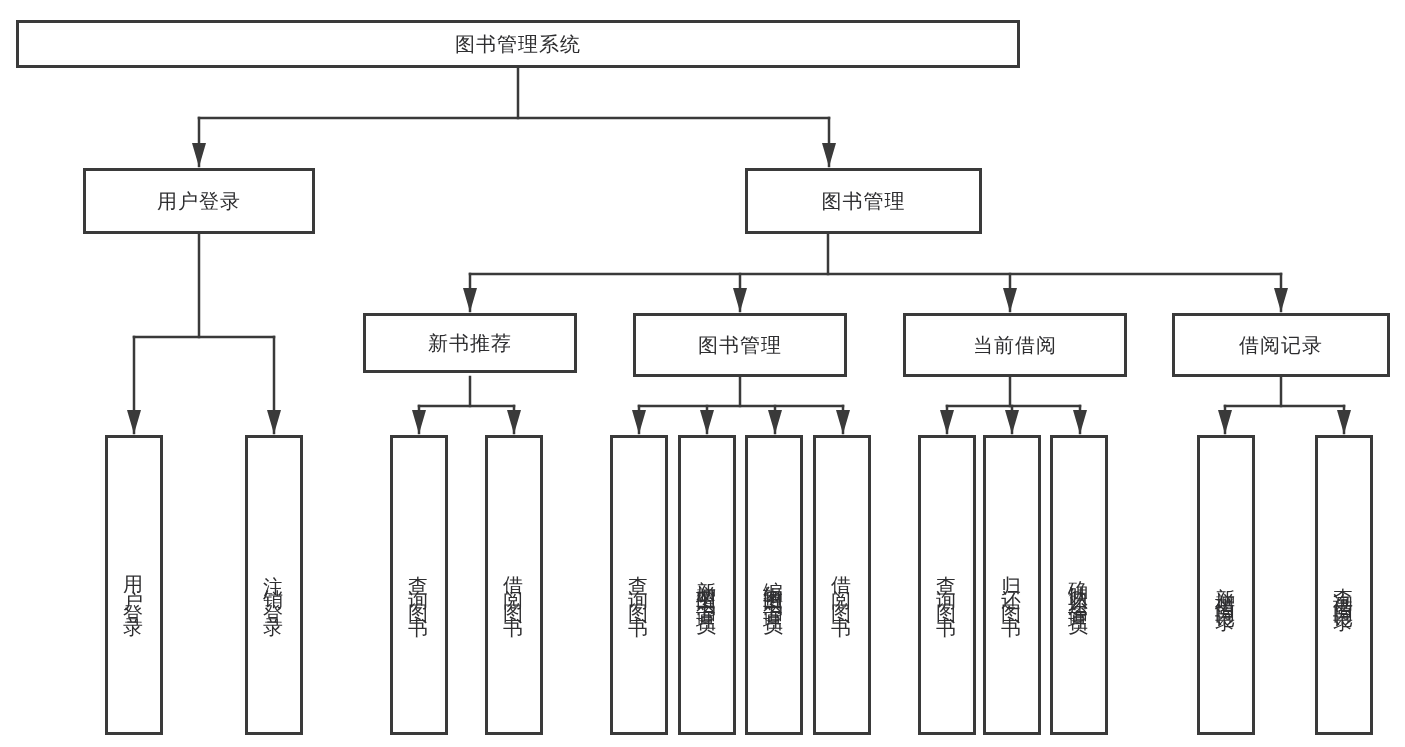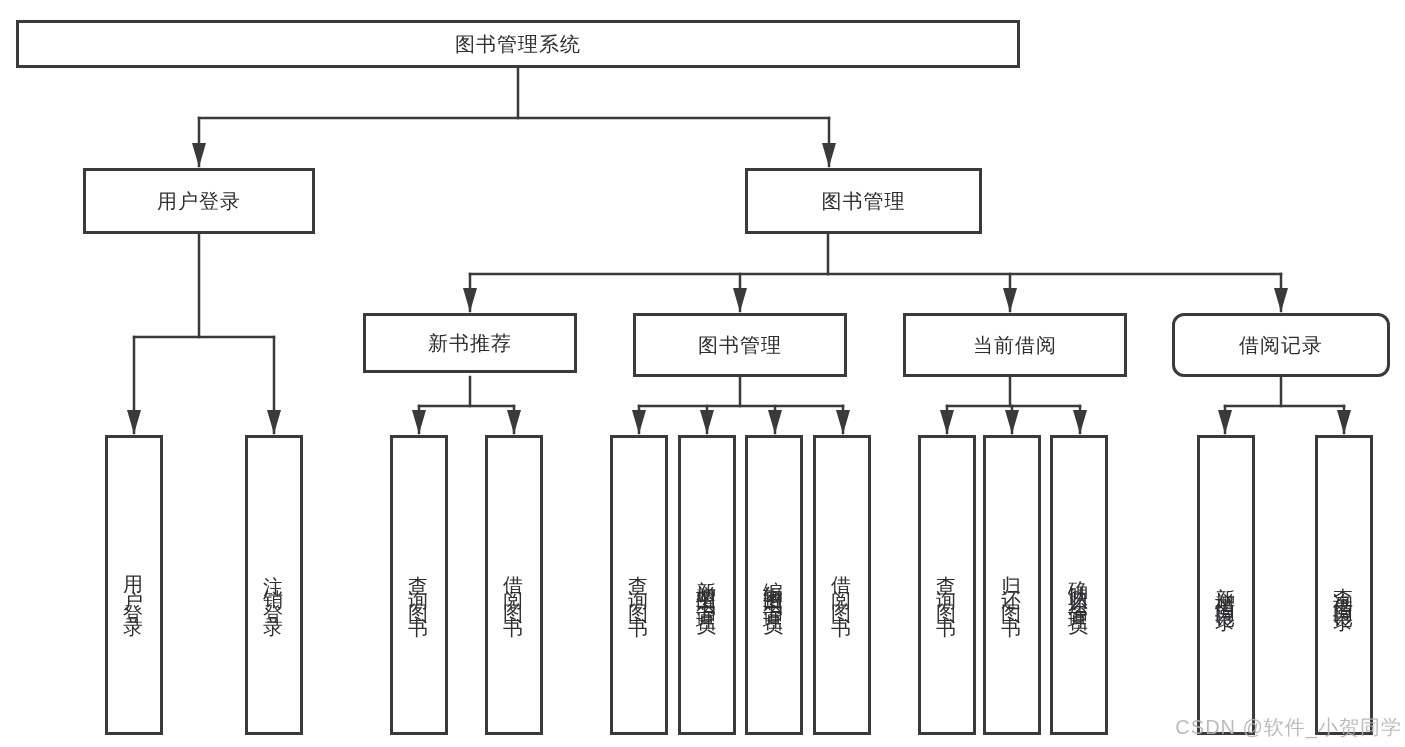--- a/index.html
+++ b/index.html
@@ -41,21 +41,21 @@
   }
   
   .n-root  { left: 16px;  top: 20px;  width: 1004px; height: 48px;  }
   
   .n-l2a   { left: 83px;  top: 168px; width: 232px;  height: 66px;  }
   .n-l2b   { left: 710px; top: 168px; width: 237px;  height: 66px; margin-left: 35px;  }
   
   .n-l3a   { left: 363px;  top: 313px; width: 214px; height: 60px;  }
   .n-l3b   { left: 633px;  top: 313px; width: 214px; height: 64px;  }
   .n-l3c   { left: 903px;  top: 313px; width: 224px; height: 64px;  }
-  .n-l3d   { left: 1172px; top: 313px; width: 218px; height: 64px; border-radius: 12px;  }
+  .n-l3d   { left: 1172px; top: 313px; width: 218px; height: 64px;  }
   
   .leaf    { top: 435px; height: 300px; width: 58px; }
   .lf-1a { left: 105px;  }
   .lf-1b { left: 245px;  }
   .lf-2a { left: 390px;  }
   .lf-2b { left: 485px;  }
   .lf-3a { left: 610px;  }
   .lf-3b { left: 678px;  }
   .lf-3c { left: 745px;  }
   .lf-3d { left: 813px;  }
@@ -191,15 +191,14 @@
     <span>确认归还（管理员）</span>
   </div>
 
   <div class="box vbox long leaf lf-5a">
     <span>新增借阅记录</span>
   </div>
   <div class="box vbox long leaf lf-5b">
     <span>查询借阅记录</span>
   </div>
 
-  <div id="watermark">CSDN @软件_小贺同学</div>
 
 </div>
 
 </body></html>

